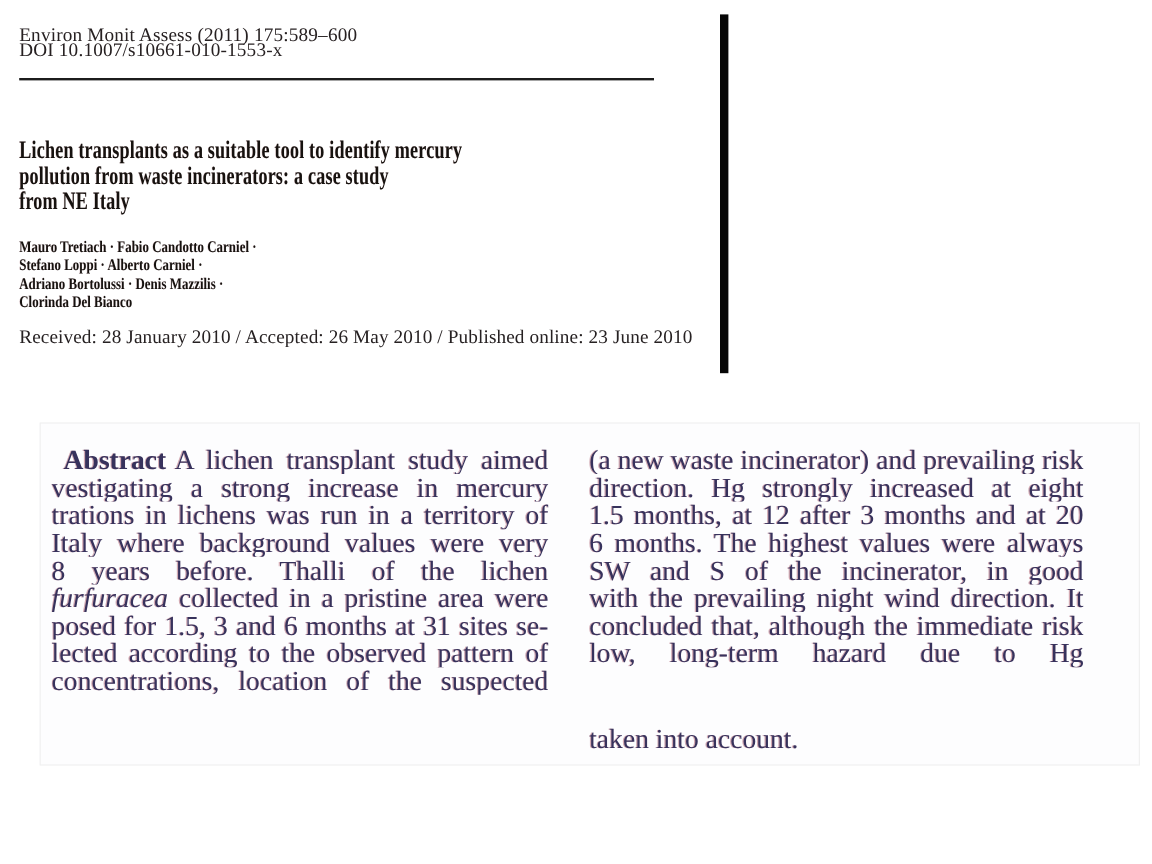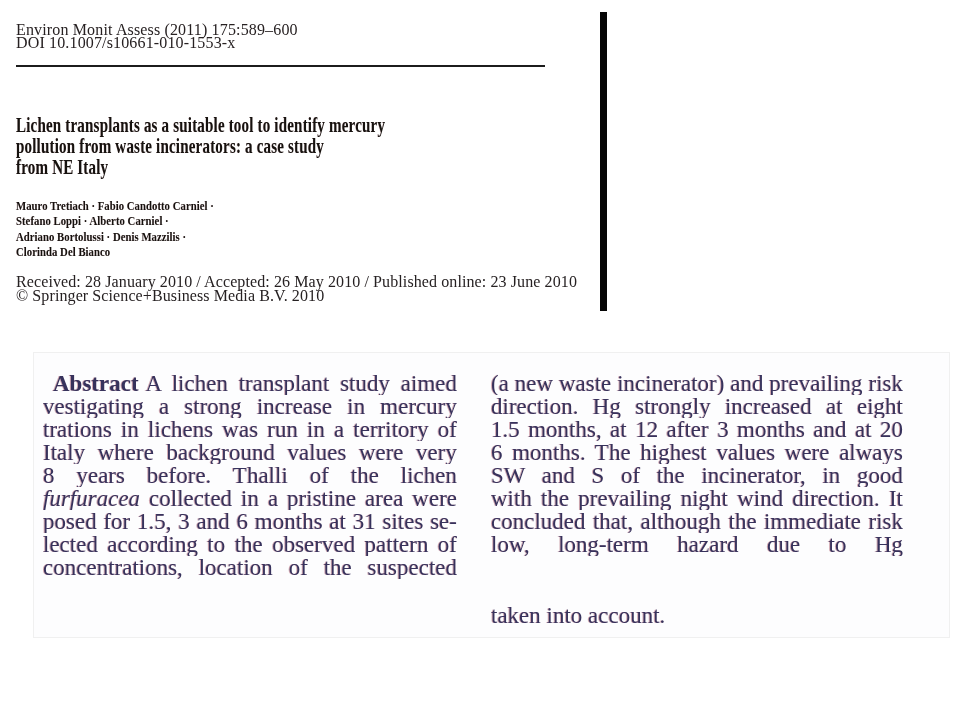--- a/index.html
+++ b/index.html
@@ -116,21 +116,20 @@
 
   <div class="authors-block">
     <div>Mauro Tretiach · Fabio Candotto Carniel ·</div>
     <div>Stefano Loppi · Alberto Carniel ·</div>
     <div>Adriano Bortolussi · Denis Mazzilis ·</div>
     <div>Clorinda Del Bianco</div>
   </div>
 
   <div class="history-block">
     <div>Received: 28 January 2010 / Accepted: 26 May 2010 / Published online: 23 June 2010</div>
-    <div>© Springer Science+Business Media B.V. 2010</div>
   </div>
 
   <div class="artifact-bar"></div>
 
   <div class="abstract-block">
 
     <div class="acol acol-left">
       <div class="jl indent"><b class="ah">Abstract</b><span>A lichen transplant study aimed at in-</span></div>
       <div class="jl">vestigating a strong increase in mercury concen-</div>
       <div class="jl">trations in lichens was run in a territory of NE</div>

